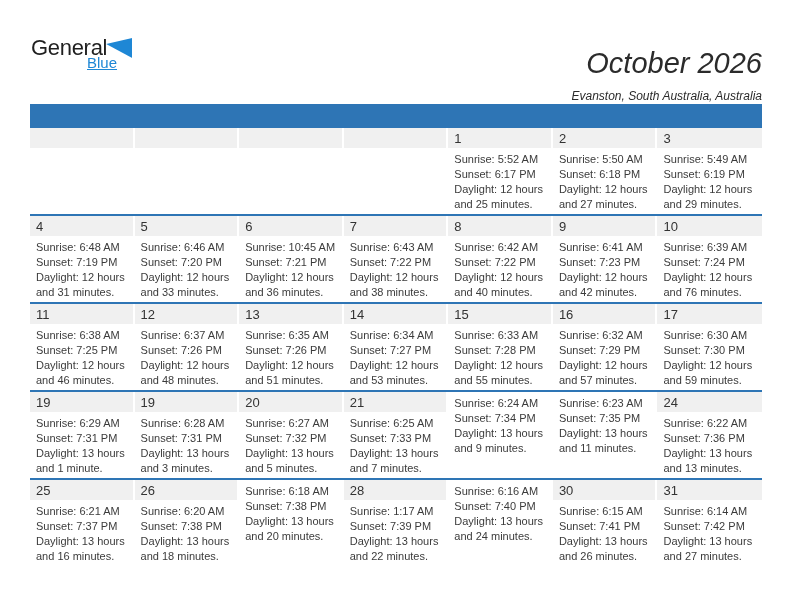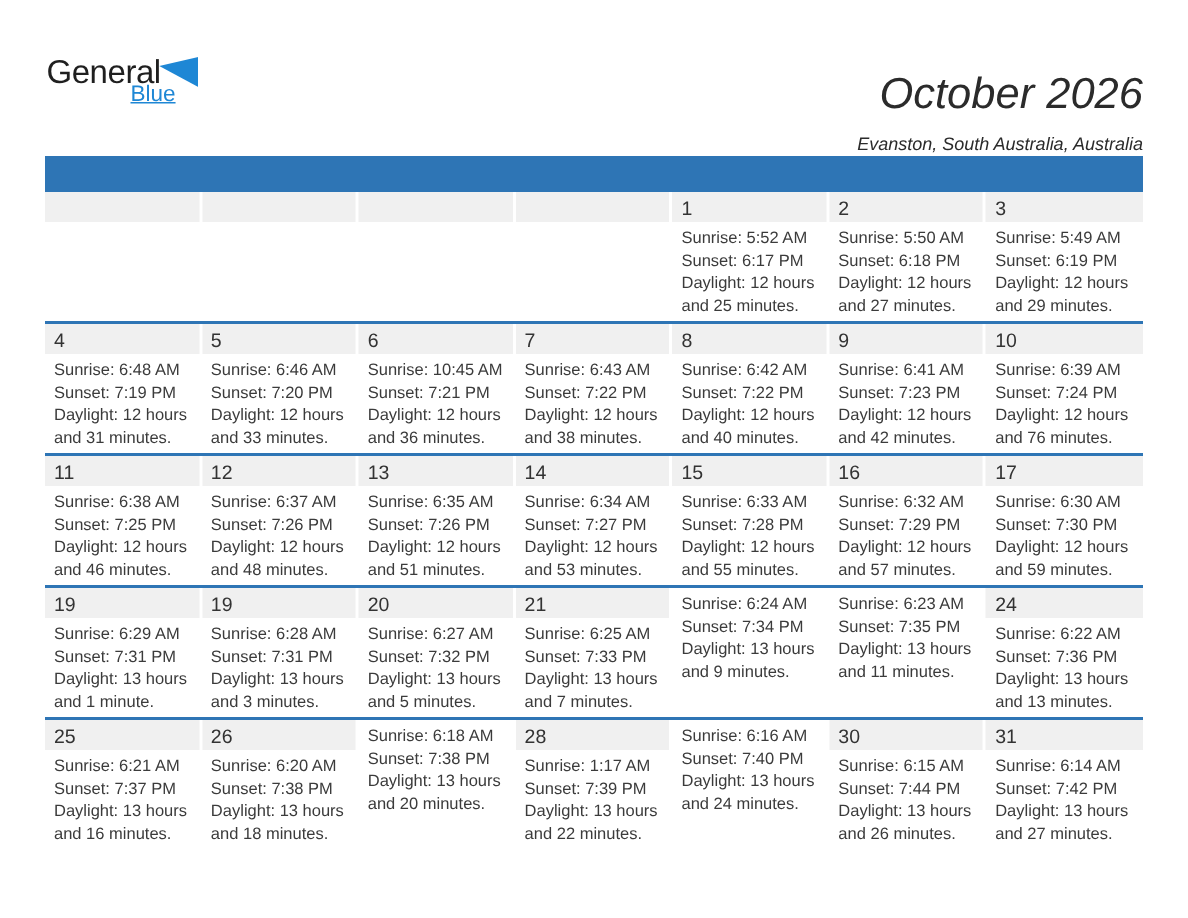--- a/index.html
+++ b/index.html
@@ -372,21 +372,21 @@
               <div>Sunrise: 6:16 AM</div>
               <div>Sunset: 7:40 PM</div>
               <div>Daylight: 13 hours</div>
               <div>and 24 minutes.</div>
             </div>
           </div>
           <div class="day-cell">
             <div class="day-num">30</div>
             <div class="day-details">
               <div>Sunrise: 6:15 AM</div>
-              <div>Sunset: 7:44 PM</div>
+              <div>Sunset: 7:41 PM</div>
               <div>Daylight: 13 hours</div>
               <div>and 26 minutes.</div>
             </div>
           </div>
           <div class="day-cell">
             <div class="day-num">31</div>
             <div class="day-details">
               <div>Sunrise: 6:14 AM</div>
               <div>Sunset: 7:42 PM</div>
               <div>Daylight: 13 hours</div>

